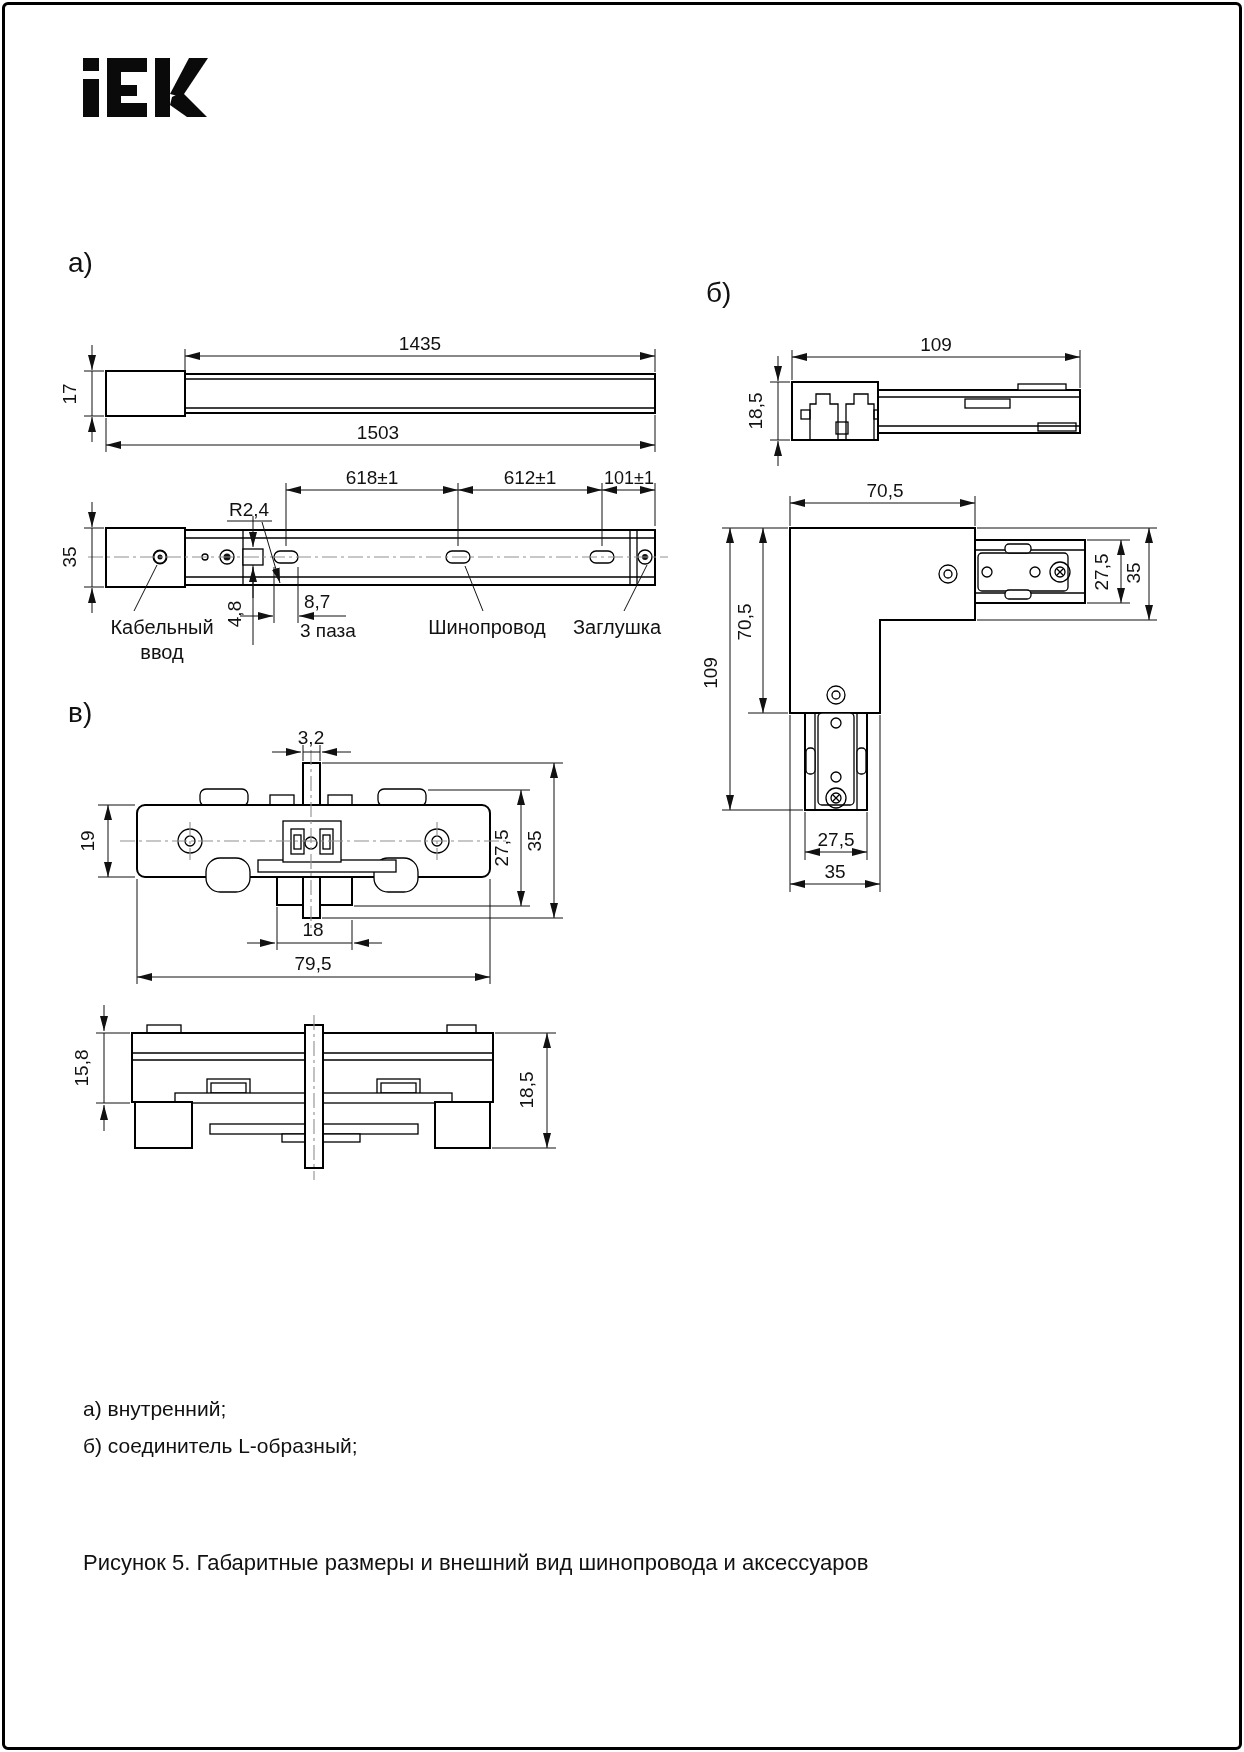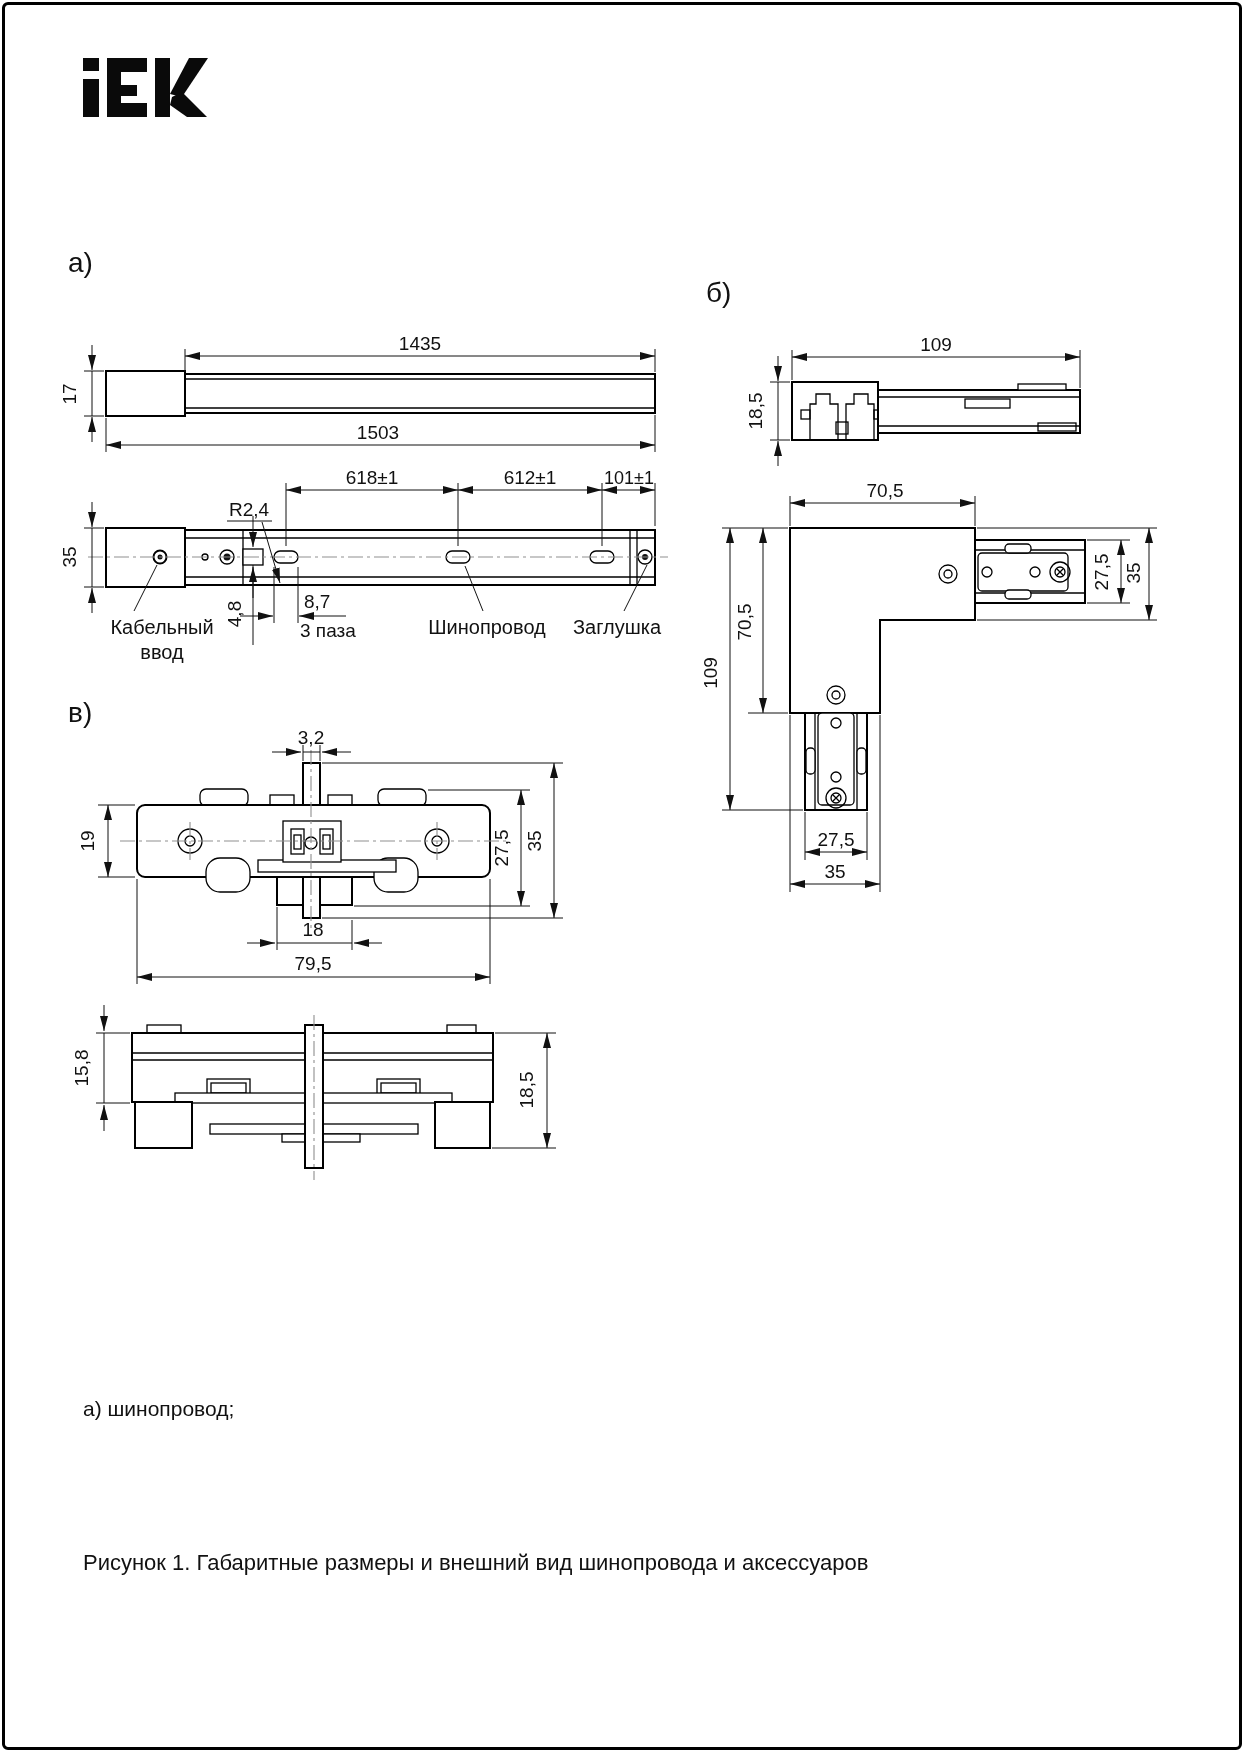--- a/index.html
+++ b/index.html
@@ -392,18 +392,19 @@
         <line class="dl" x1="495" y1="1033" x2="556" y2="1033"></line>
         <line class="dl" x1="492" y1="1148" x2="556" y2="1148"></line>
         <line class="dl" x1="547" y1="1033" x2="547" y2="1148" marker-start="url(#arr)" marker-end="url(#arr)"></line>
         <text class="dt mid" x="533" y="1090" transform="rotate(-90 533 1090)">18,5</text>
       </g>
     </g>
   </svg>
 
   
   <div class="legend">
-    <div>а) шинопровод;</div>
+    <div>а) внутренний;</div>
+    <div>б) соединитель L-образный;</div>
   </div>
 
   
-  <div class="caption">Рисунок 1. Габаритные размеры и внешний вид шинопровода и аксессуаров</div>
+  <div class="caption">Рисунок 5. Габаритные размеры и внешний вид шинопровода и аксессуаров</div>
 </div>
 
 </body></html>

